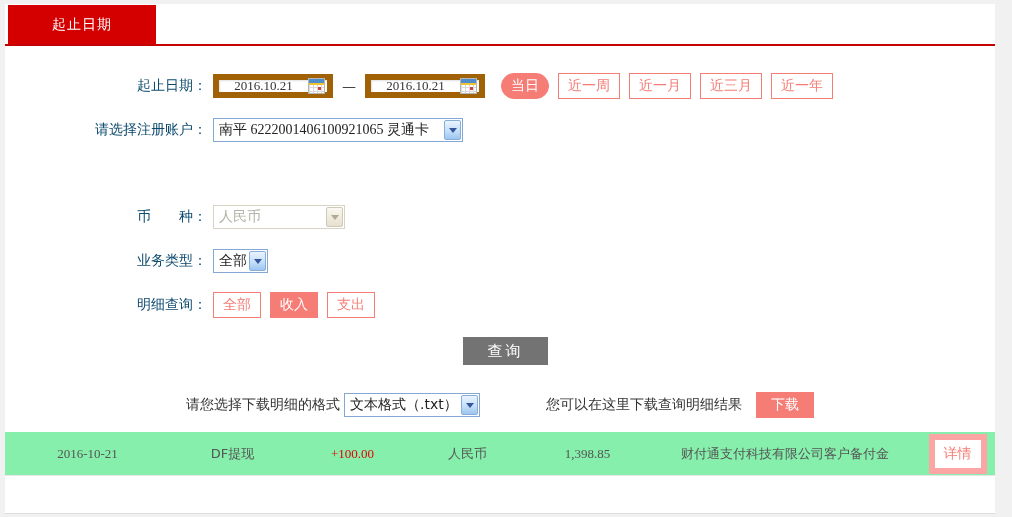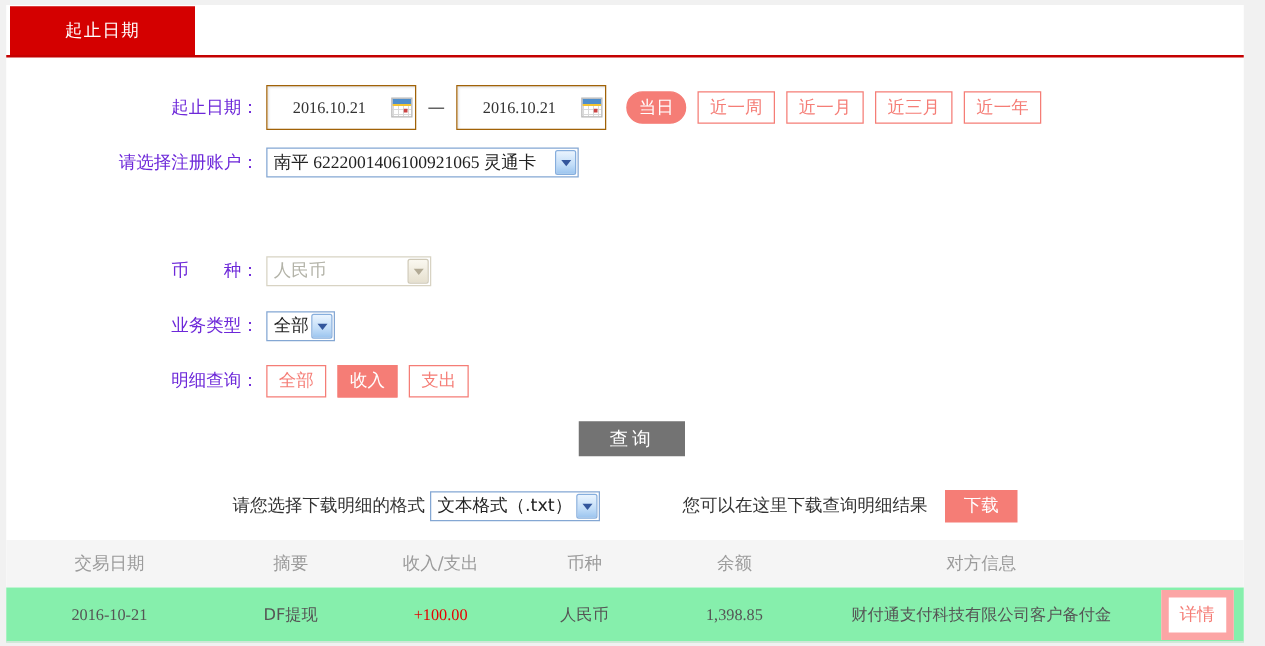--- a/index.html
+++ b/index.html
@@ -20,26 +20,26 @@
     position:absolute; left:3px; top:1px; width:148px; height:39px;
     background:#d40000; color:#fff; font-size:14px;
     display:flex; align-items:center; justify-content:center;
     letter-spacing:1px; cursor:pointer;
   }
   .tab-line {
     position:absolute; left:0; top:40px; width:100%; height:2px; background:#c40000;
   }
 
   .row { position:absolute; left:0; right:0; display:flex; align-items:center; }
-  .lbl { width:208px; text-align:right; flex:none; padding-right:6px; color:#6d28d9; }
+  .lbl { width:208px; text-align:right; flex:none; padding-right:6px; color:#0c4a6e; }
 
   
   .date-box {
-    width:120px; height:36px; background:#fff;
-    border:1px solid #a16207; box-shadow:inset 1px 1px 2px rgba(0,0,0,.12);
+    width:120px; height:24px; background:#fff;
+    border:6px solid #a16207; box-shadow:inset 1px 1px 2px rgba(0,0,0,.12);
     display:flex; align-items:center; flex:none; cursor:text;
   }
   .date-box .dval { flex:1; text-align:center; font-size:13px; color:#333; }
   .cal {
     width:17px; height:16px; margin-right:2px; flex:none; position:relative;
     background:#fff; border:1px solid #b5b5b5; cursor:pointer;
     background-image:
       linear-gradient(#4f8ecb 0 4px, #f3c431 4px 6px, transparent 6px),
       repeating-linear-gradient(to right, #d9d9d9 0 1px, transparent 1px 4px),
       repeating-linear-gradient(#d9d9d9 0 1px, transparent 1px 4px);
@@ -182,29 +182,20 @@
       <span class="val">文本格式（.txt）</span>
       <span class="arrow">
           <i></i>
         </span>
     </div>
     <span style="margin-left:66px;">您可以在这里下载查询明细结果</span>
     <button class="dl-btn" style="margin-left:14px;">下载</button>
   </div>
 
   <div class="table">
-    <div class="thead">
-      <span class="c c1">交易日期</span>
-      <span class="c c2">摘要</span>
-      <span class="c c3">收入/支出</span>
-      <span class="c c4">币种</span>
-      <span class="c c5">余额</span>
-      <span class="c c6">对方信息</span>
-      <span class="c c7"></span>
-    </div>
     <div class="trow">
       <span class="c c1 num">2016-10-21</span>
       <span class="c c2">DF提现</span>
       <span class="c c3 num amount">+100.00</span>
       <span class="c c4">人民币</span>
       <span class="c c5 num">1,398.85</span>
       <span class="c c6">财付通支付科技有限公司客户备付金</span>
       <span class="c c7">
         <span class="detail-btn">详情</span>
       </span>

